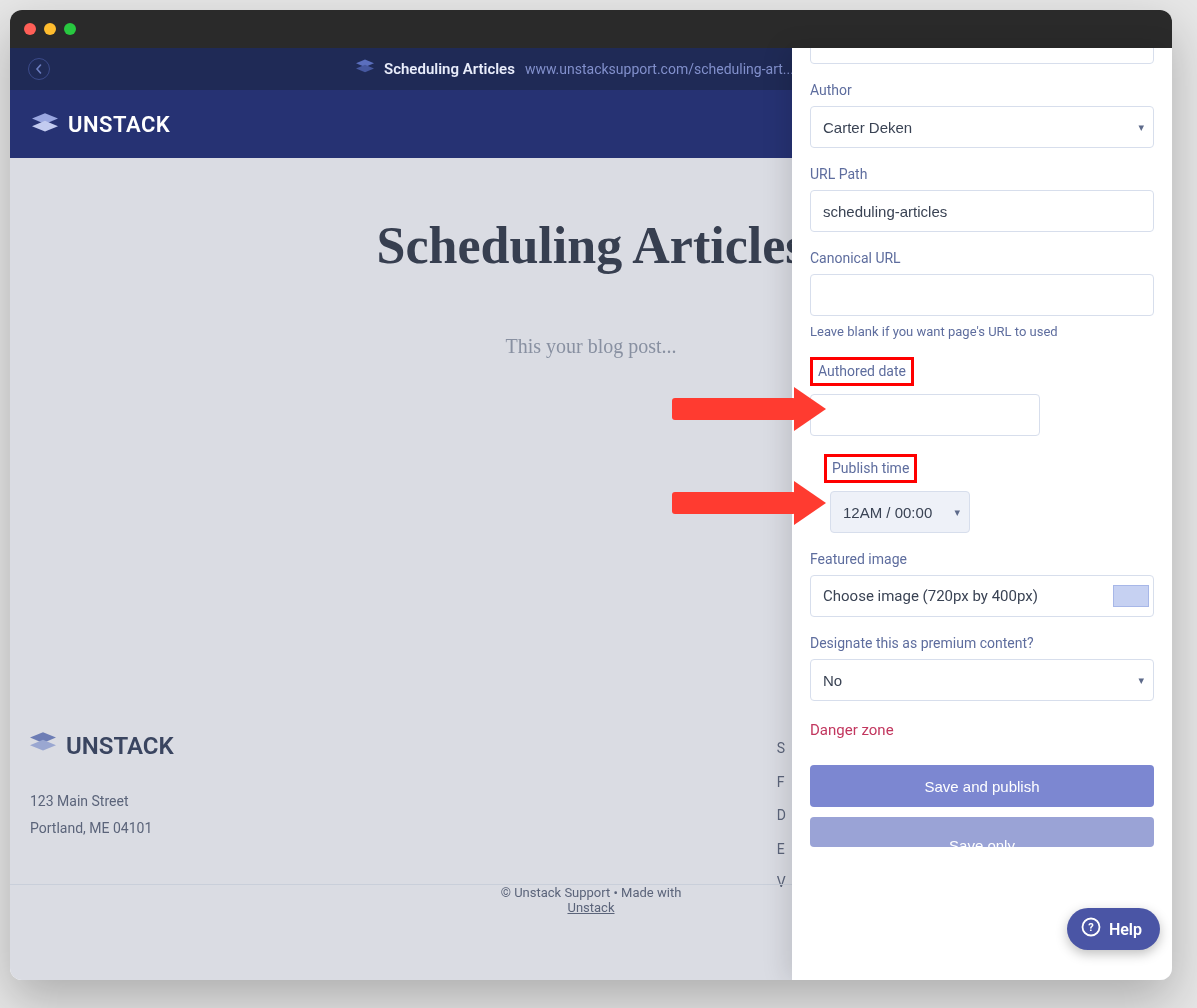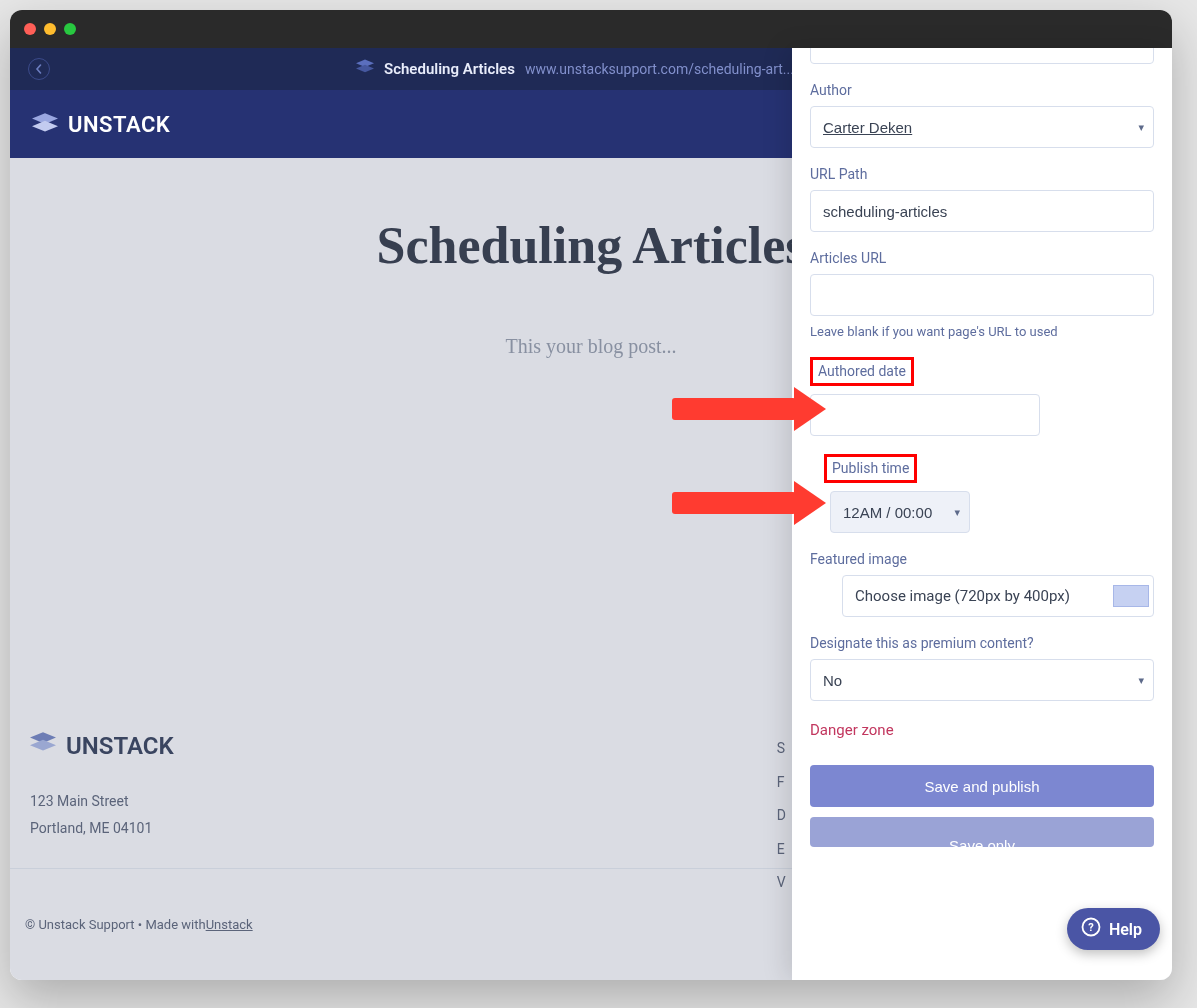--- a/index.html
+++ b/index.html
@@ -24,35 +24,35 @@
   .blog-link { font-size:18px; font-weight:500; color:#fff; }
   .content-area { position:relative; height:calc(100% - 38px - 42px - 68px); background:#fff; }
   .article-title { text-align:center; font-family: Georgia, "Times New Roman", serif; font-size:52px; font-weight:700; color:#2a313f; padding-top:58px; }
   .placeholder { text-align:center; color:#949ca9; font-size:20px; margin-top:60px; font-family: Georgia, serif; }
   .overlay { position:absolute; top:0; left:0; right:0; bottom:0; background:rgba(100,110,140,0.24); }
   .footer { position:absolute; left:0; right:0; bottom:0; top:530px; background:transparent; }
   .footer-top { padding:44px 20px 30px 20px; }
   .brand2 { display:flex; align-items:center; gap:10px; font-size:24px; font-weight:600; color:#3a4560; margin-bottom:28px; }
   .address { color:#5b647a; font-size:14px; line-height:1.9; }
   .footer-letters { position:absolute; top:44px; right:386px; color:#5b647a; font-size:14px; line-height:2.4; }
-  .footer-bar { position:absolute; left:0; right:0; bottom:0; height:112px; border-top:1px solid #c9cfda; display:flex; align-items:center; padding:0 15px; color:#5b647a; font-size:13px; }
+  .footer-bar { position:absolute; left:0; right:0; bottom:0; height:96px; border-top:1px solid #c9cfda; display:flex; align-items:center; padding:0 15px; color:#5b647a; font-size:13px;flex-direction:column; }
   .footer-bar a { color:#5b647a; text-decoration:underline; }
   .discard-pill { position:absolute; right:398px; bottom:24px; height:46px; padding:0 22px 0 18px; background:#5e6b9e; color:#fff; border-radius:30px; display:flex; align-items:center; gap:8px; font-size:15px; }
 
   
   .panel { position:absolute; top:38px; right:0; bottom:0; width:380px; background:#fff; box-shadow:-6px 0 24px rgba(0,0,0,0.12); overflow:hidden; padding:0 18px 0 18px; }
   .field-group { margin-top:18px; }
   .field-label { color:#5e6d9e; font-size:14px; margin-bottom:8px; }
   .input, .select { width:100%; height:42px; border:1px solid #d7deec; border-radius:4px; padding:0 12px; font-size:15px; color:#3a4354; background:#fff; }
-  .select-default { color:#3a4354;text-decoration:underline; }
+  .select-default { color:#3a4354; }
   .hint { color:#5e6d9e; font-size:13px; margin-top:8px; }
   .input-narrow { width:230px; }
   .select-narrow { width:140px; background:#eef1f8; }
   .highlight-box { display:inline-block; border:3px solid #ff0000; padding:1px 5px 3px 5px; }
-  .featured-row { display:flex; align-items:center; justify-content:space-between; border:1px solid #d7deec; border-radius:4px; height:42px; padding:0 4px 0 12px; font-size:15px; color:#3a4354;margin-left:32px; }
+  .featured-row { display:flex; align-items:center; justify-content:space-between; border:1px solid #d7deec; border-radius:4px; height:42px; padding:0 4px 0 12px; font-size:15px; color:#3a4354; }
   .thumb-box { width:36px; height:22px; background:#c6d1f2; border:1px solid #a7b7e8; }
   .danger-label { color:#c2365e; font-size:15px; margin-top:20px; margin-bottom:10px; }
   .danger-box { border:1px solid #f0c3d1; border-radius:6px; padding:14px 14px; background:#fdf7f9; }
   .cb-row { display:flex; align-items:center; gap:10px; color:#3a4354; font-size:15px; }
   .cb { width:18px; height:18px; border:2px solid #9fa9c0; border-radius:3px; display:inline-block; }
   .danger-hint { color:#5e6d9e; font-size:13px; margin-top:10px; line-height:1.5; }
   .btn { width:100%; height:42px; border:none; border-radius:4px; font-size:15px; font-weight:500; margin-top:16px; cursor:pointer; }
   .btn-primary { background:#7c87d1; color:#fff; }
   .btn-secondary { background:#9aa3d6; color:#fff; margin-top:10px; height:30px; overflow:hidden; padding-top:20px; }
 
@@ -179,21 +179,21 @@
         <span class="select-caret">▾</span>
       </div>
     </div>
 
     <div class="field-group">
       <div class="field-label">URL Path</div>
       <input class="input" value="scheduling-articles" style="">
     </div>
 
     <div class="field-group">
-      <div class="field-label">Articles URL</div>
+      <div class="field-label">Canonical URL</div>
       <input class="input" value="" style="">
       <div class="hint">Leave blank if you want page's URL to used</div>
     </div>
 
     <div class="field-group">
       <div class="highlight-box">
         <span class="field-label" style="margin:0;">Authored date</span>
       </div>
       <div style="height:8px"></div>
       <input class="input input-narrow" value="" style="">

